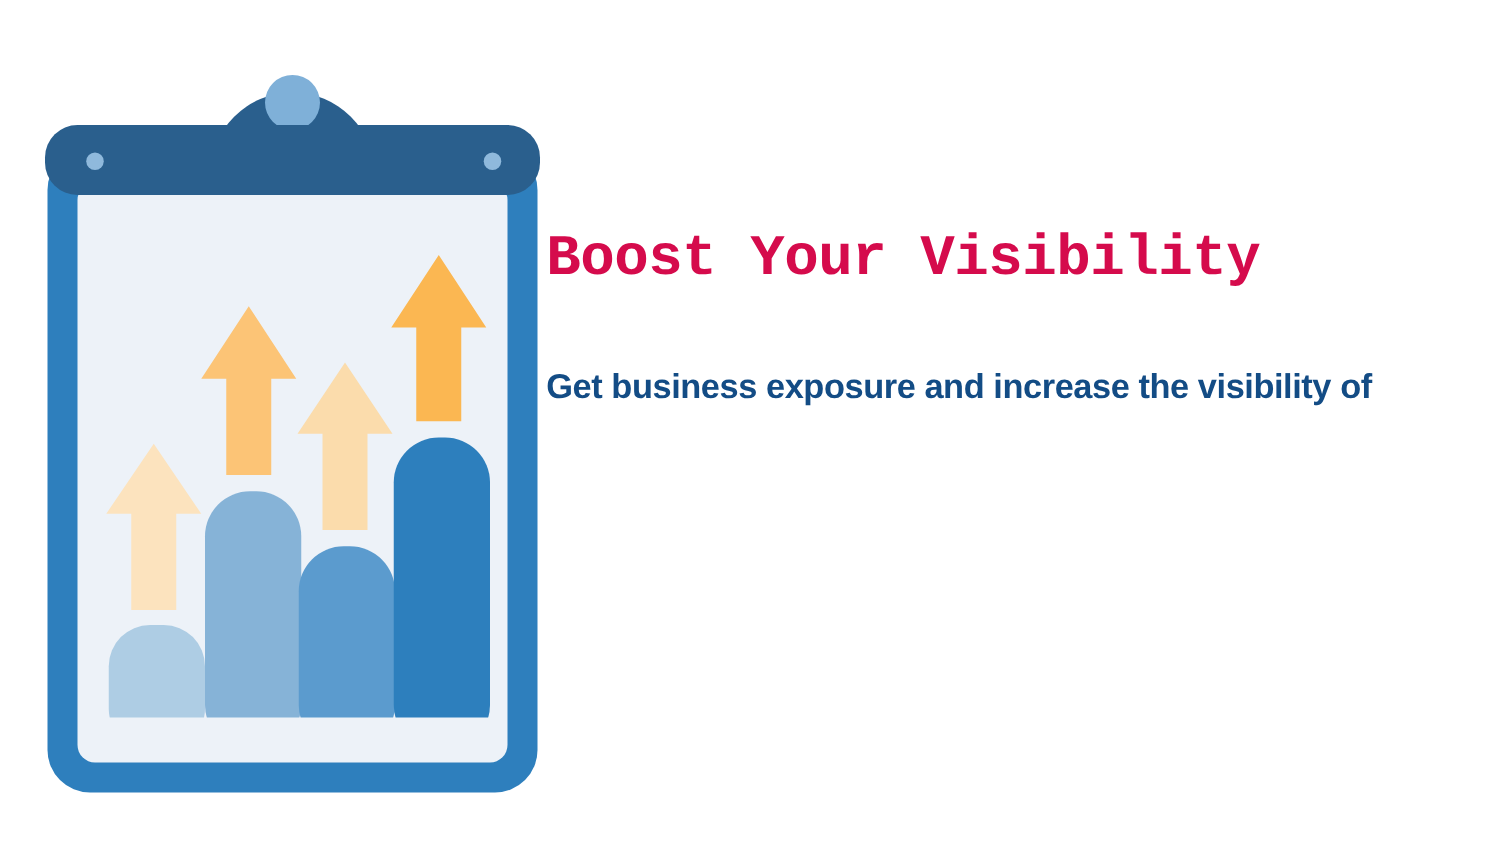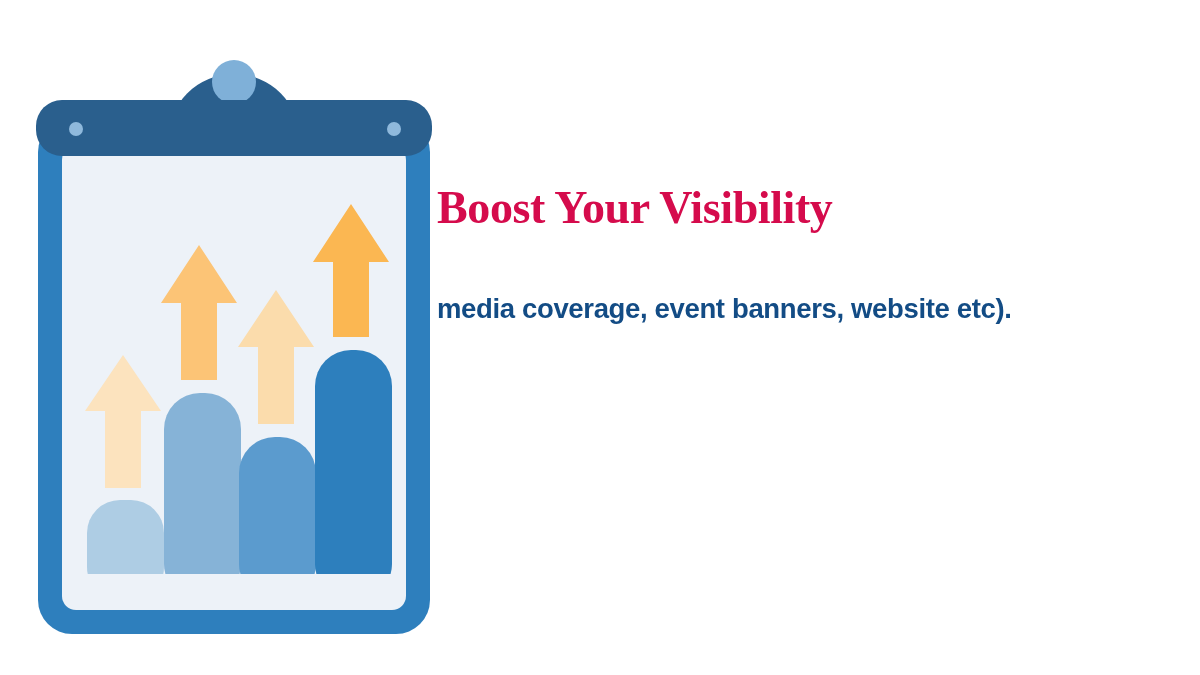--- a/index.html
+++ b/index.html
@@ -35,21 +35,21 @@
 
   
   #text-block {
     position: absolute;
     left: 437px;
     top: 183px;
     width: 760px;
   }
   #page-title {
     margin: 0;
-    font-family: Liberation Serif, serif;
+    font-family: Liberation Mono, monospace;
     font-size: 46px;
     font-weight: bold;
     line-height: 1.08;
     letter-spacing: -0.4px;
     color: #D50B4C;
     white-space: nowrap;
   }
   #body-copy {
     margin: 0;
     padding-top: 54px;
@@ -115,18 +115,18 @@
       </g>
 
     </svg>
   </div>
 
   <div id="text-block">
 
     <h1 id="page-title">Boost Your Visibility</h1>
 
     <div id="body-copy">
-      <div class="body-line">media coverage, event banners, website etc).</div>
+      <div class="body-line">Get business exposure and increase the visibility of</div>
     </div>
 
   </div>
 
 </div>
 
 </body></html>

